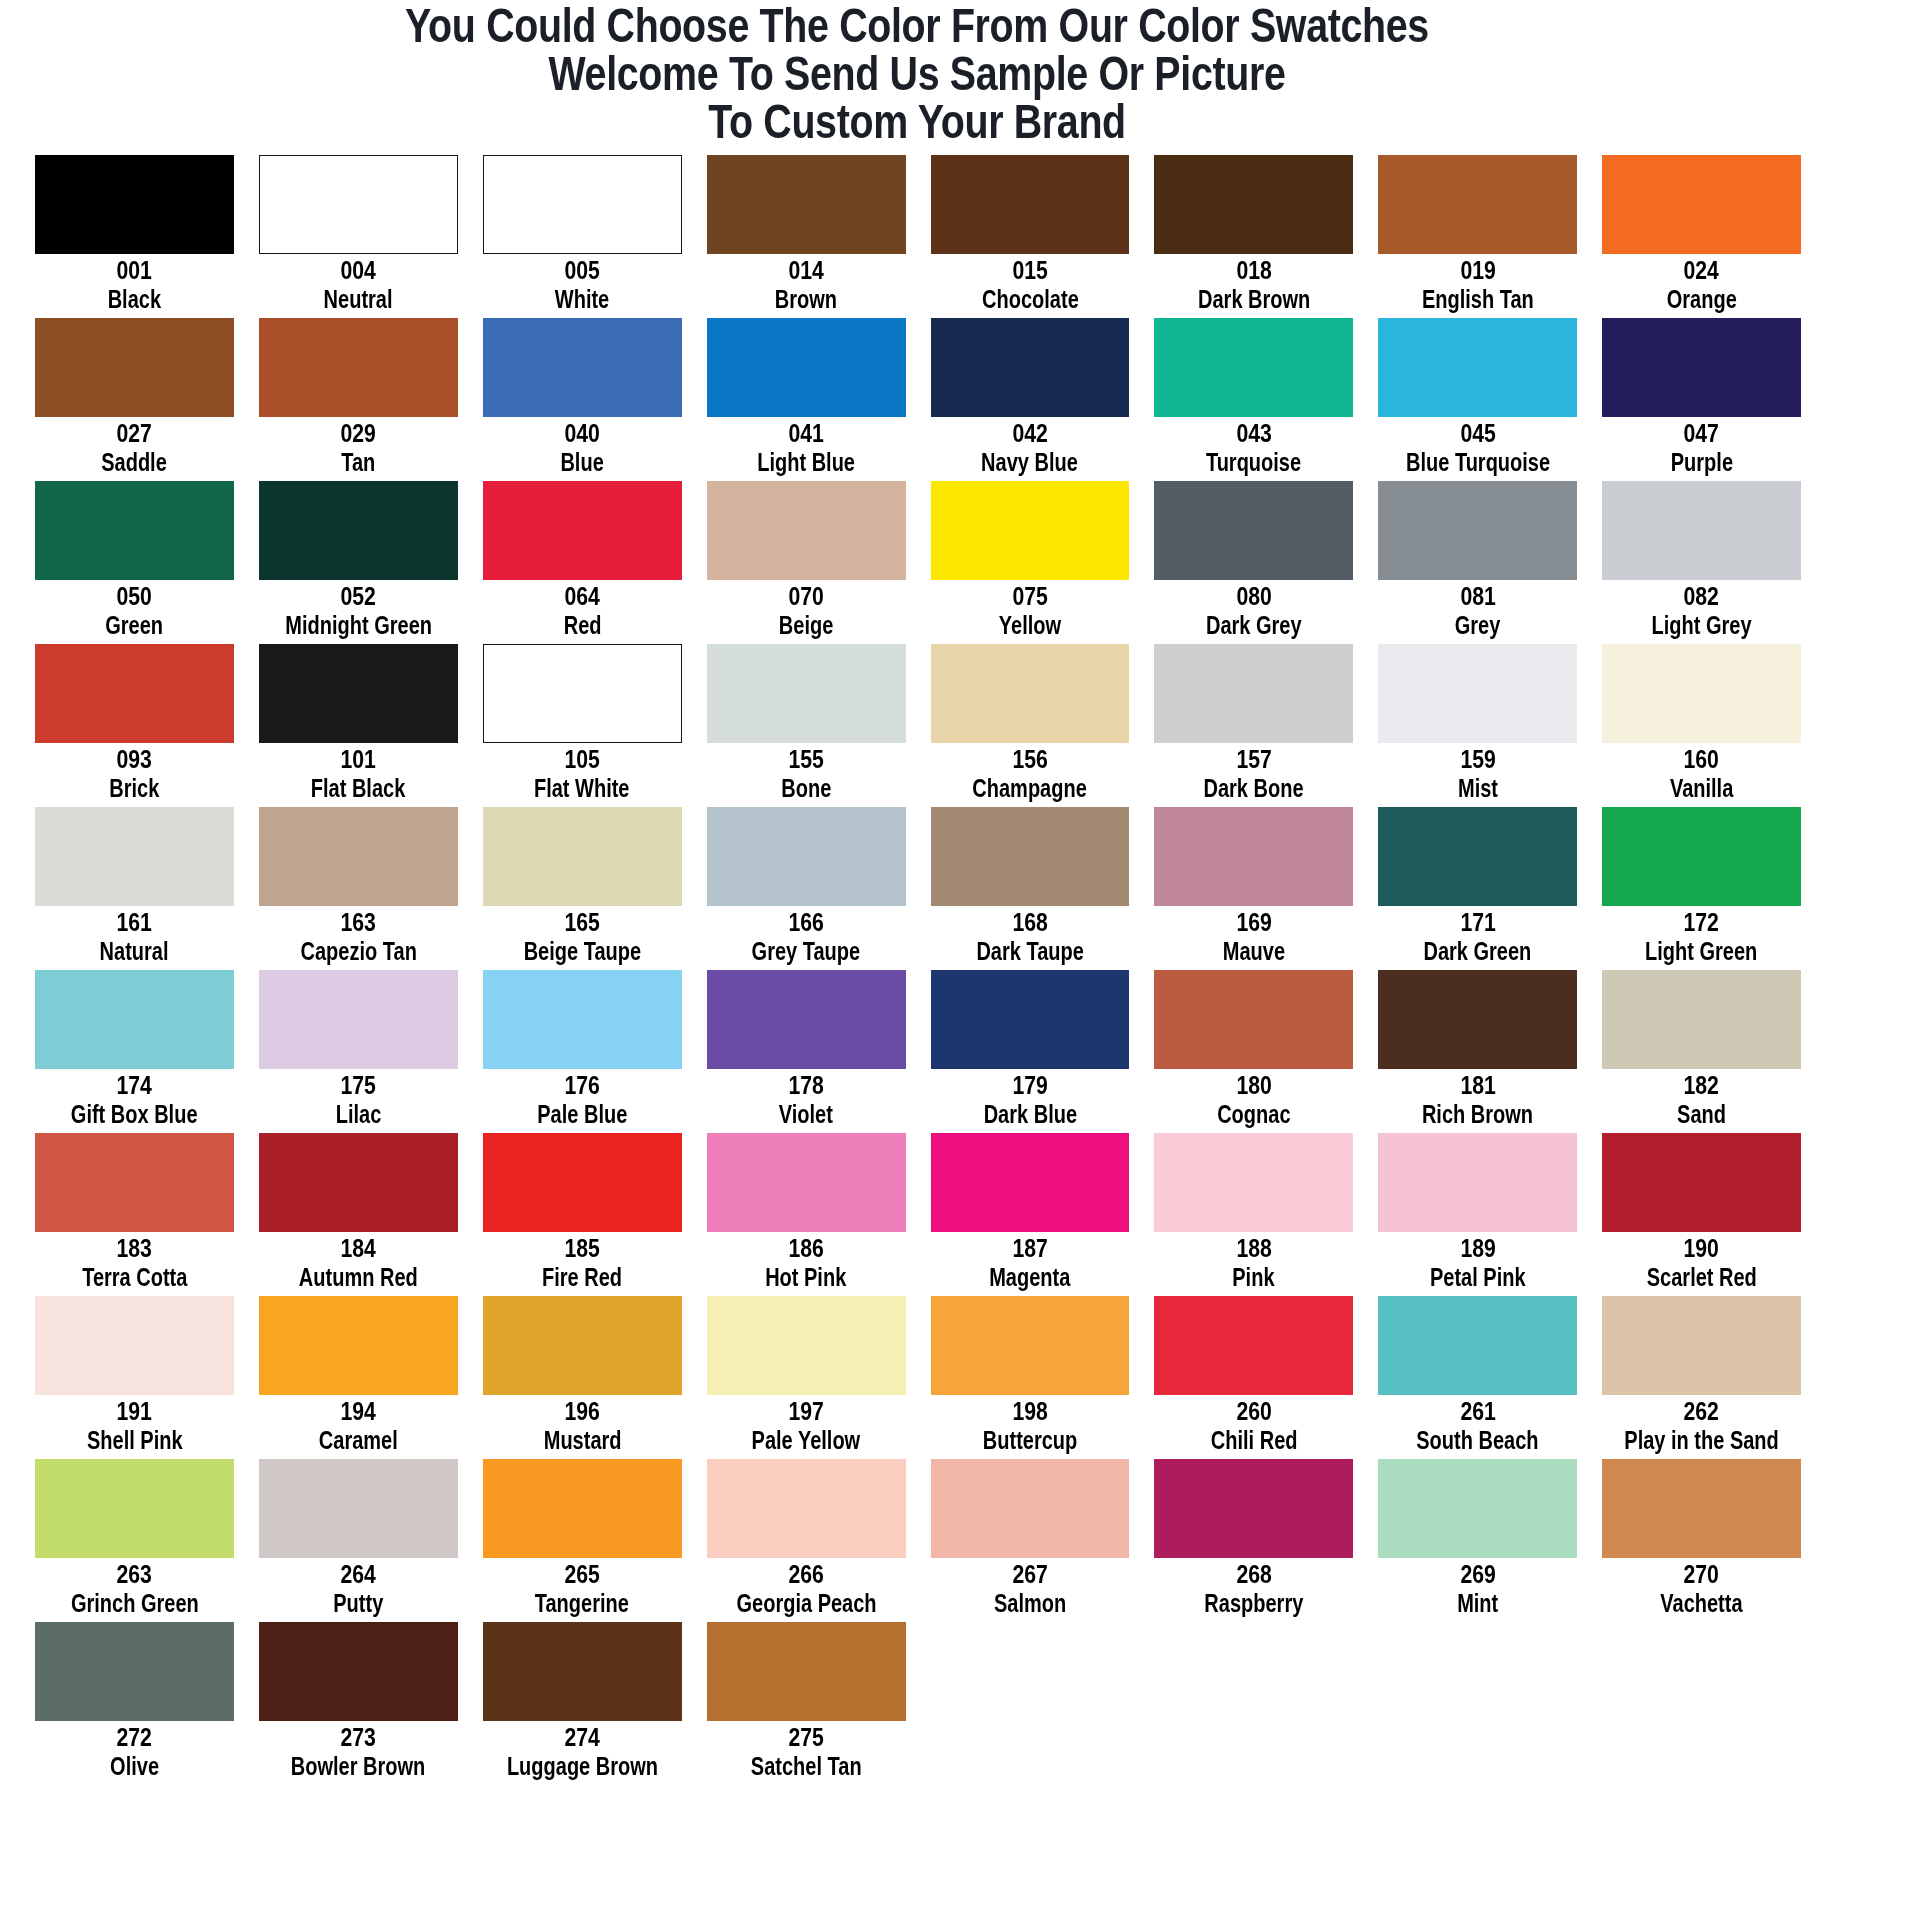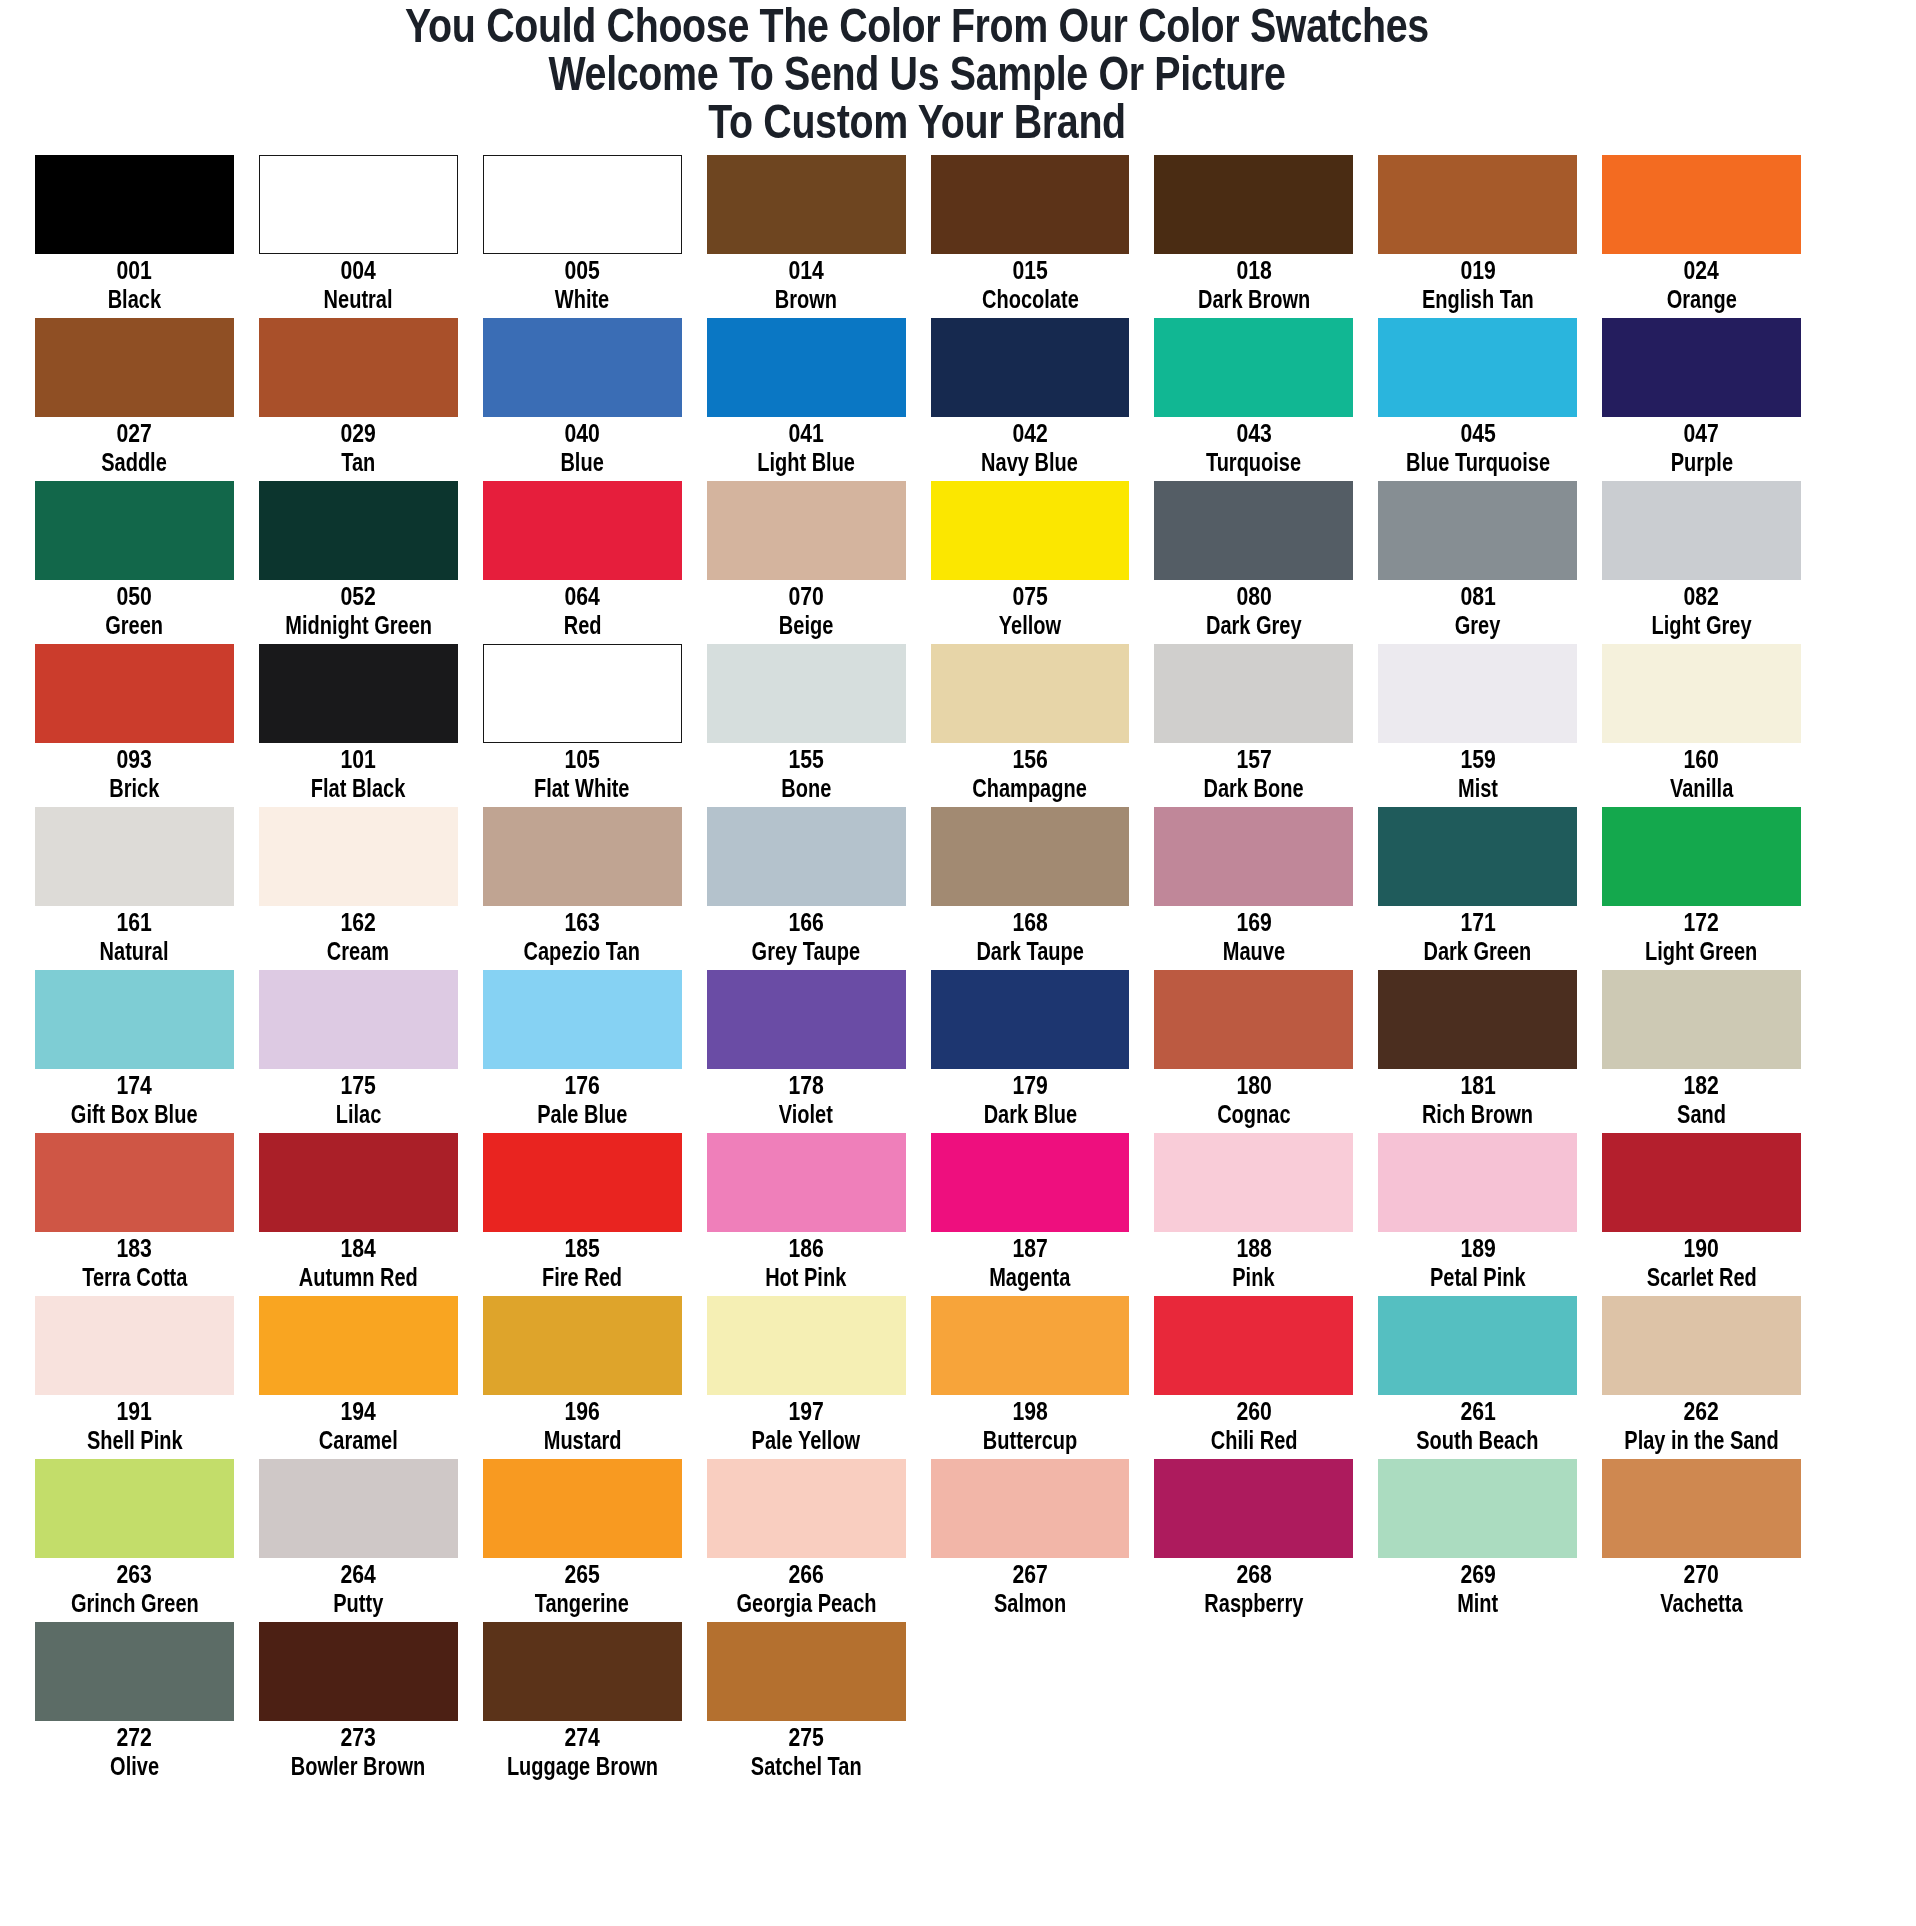--- a/index.html
+++ b/index.html
@@ -340,34 +340,34 @@
         </div>
       </div>
       <div class="cell">
         <div class="chip" style="background-color: rgb(221, 219, 215);"></div>
         <div class="cap">
           <div class="code">161</div>
           <div class="cname">Natural</div>
         </div>
       </div>
       <div class="cell">
-        <div class="chip" style="background-color: rgb(250, 238, 228);"></div>
-        <div class="cap">
-          <div class="code">162</div>
-          <div class="cname">Cream</div>
-        </div>
-      </div>
-      <div class="cell">
         <div class="chip" style="background-color: rgb(192, 164, 146);"></div>
         <div class="cap">
           <div class="code">163</div>
           <div class="cname">Capezio Tan</div>
         </div>
       </div>
       <div class="cell">
+        <div class="chip" style="background-color: rgb(220, 217, 180);"></div>
+        <div class="cap">
+          <div class="code">165</div>
+          <div class="cname">Beige Taupe</div>
+        </div>
+      </div>
+      <div class="cell">
         <div class="chip" style="background-color: rgb(180, 194, 204);"></div>
         <div class="cap">
           <div class="code">166</div>
           <div class="cname">Grey Taupe</div>
         </div>
       </div>
       <div class="cell">
         <div class="chip" style="background-color: rgb(162, 138, 114);"></div>
         <div class="cap">
           <div class="code">168</div>

